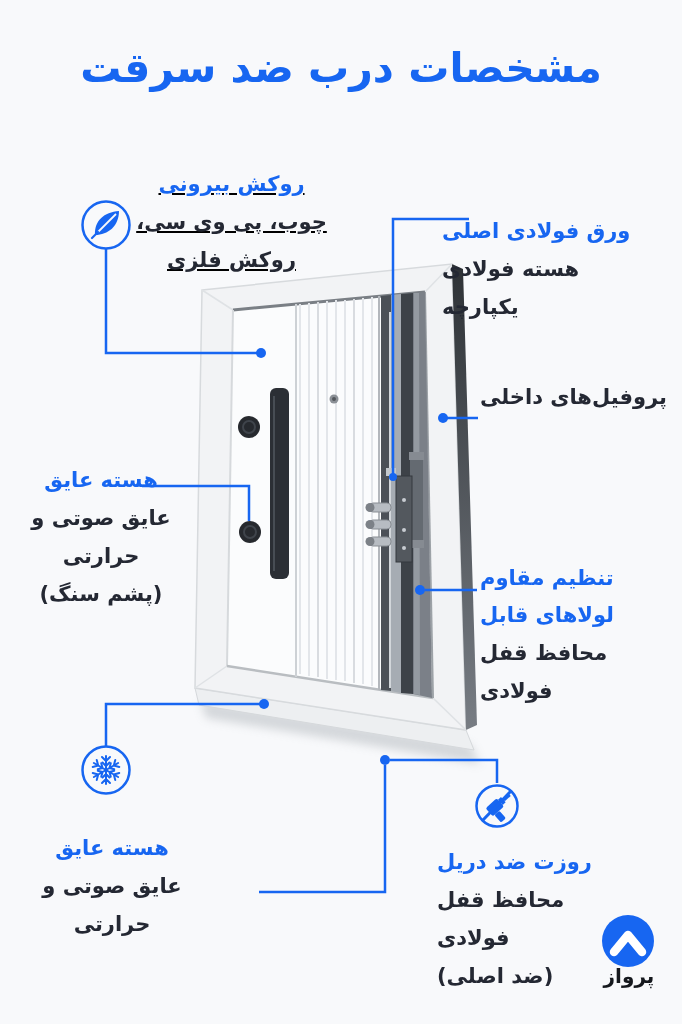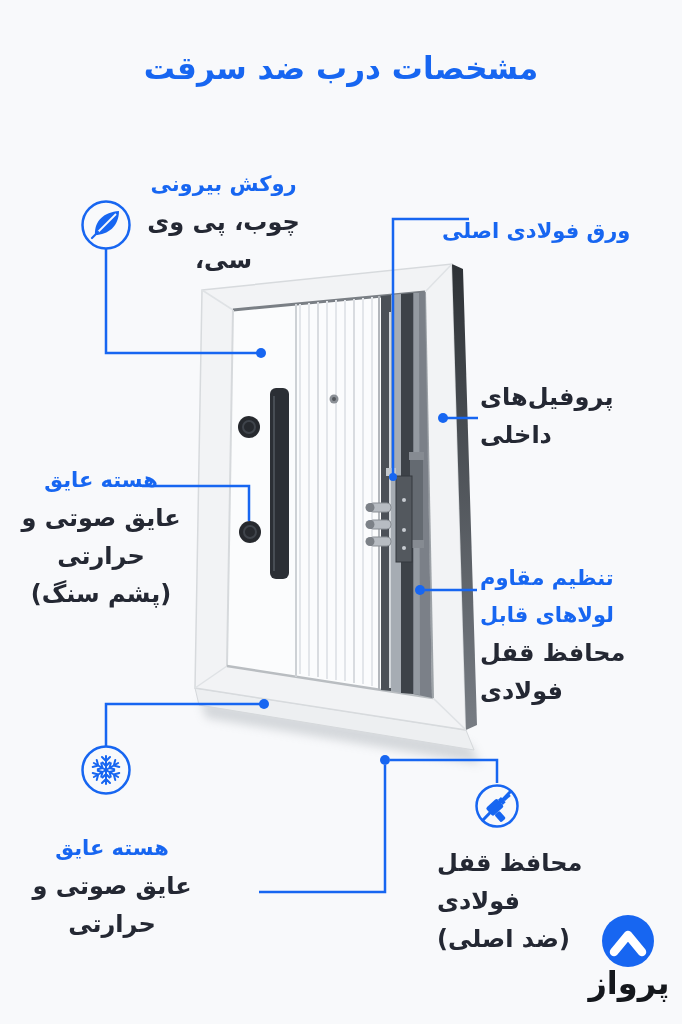--- a/index.html
+++ b/index.html
@@ -6,37 +6,37 @@
   body{
     width:682px;height:1024px;position:relative;overflow:hidden;
     background:#f8f9fb;
     font-family:"DejaVu Sans","Liberation Sans",sans-serif;
   }
   #stage{position:absolute;inset:0;width:682px;height:1024px;}
   svg.canvas{position:absolute;left:0;top:0;z-index:1;}
   .title{
     position:absolute;left:0;right:0;top:36px;z-index:2;
     text-align:center;direction:rtl;
-    font-size:31px;line-height:64px;font-weight:800;color:#1766f1;
+    font-size:41px;line-height:64px;font-weight:800;color:#1766f1;
   }
   .co{position:absolute;z-index:2;direction:rtl;}
   .hd{font-size:21px;font-weight:700;color:#1766f1;line-height:37px;}
-  .bd{font-size:24px;font-weight:600;color:#242833;line-height:38px;}
+  .bd{font-size:21px;font-weight:600;color:#242833;line-height:38px;}
   .ctr{text-align:center;}
   .lft{text-align:left;}
-  .c1{left:116px;top:166px;width:215px;}
+  .c1{left:124px;top:166px;width:215px;text-decoration:underline;}
   .c2{left:442px;top:186px;width:212px;margin-top:27px;}
   .c3{left:480px;top:378px;width:200px;}
   .c4{left:480px;top:560px;width:200px;}
   .c5{left:10px;top:462px;width:182px;}
   .c6{left:16px;top:830px;width:192px;}
   .c7{left:437px;top:844px;width:190px;}
   .logo-label{
     position:absolute;left:586px;top:964px;width:86px;z-index:2;
-    text-align:center;direction:rtl;font-size:32px;font-weight:800;color:#15181d;
+    text-align:center;direction:rtl;font-size:20px;font-weight:800;color:#15181d;
   }
   .ln{stroke:#1766f1;stroke-width:2.5;fill:none;}
   .dot{fill:#1766f1;}
   .ic-stroke{stroke:#1766f1;stroke-width:2.5;fill:none;}
   .ic-fill{fill:#1766f1;}
 </style>
 </head>
 <body>
 
 <div id="stage">
@@ -180,24 +180,26 @@
       <circle class="ic-fill" cx="628" cy="941" r="26"></circle>
       <path d="M614,952 L628,935 L642,952" fill="none" stroke="#ffffff" stroke-width="8.5" stroke-linecap="round" stroke-linejoin="round"></path>
     </g>
   </svg>
 
   <div class="title">مشخصات درب ضد سرقت</div>
 
   <div class="co c1 ctr">
     <div class="hd">روکش بیرونی</div>
     <div class="bd">چوب، پی وی سی،</div>
+    <div class="bd">روکش فلزی</div>
   </div>
 
   <div class="co c2 lft">
     <div class="hd">ورق فولادی اصلی</div>
+    <div class="bd">هسته فولادی یکپارچه</div>
   </div>
 
   <div class="co c3 lft">
     <div class="bd">پروفیل‌های داخلی</div>
   </div>
 
   <div class="co c4 lft">
     <div class="hd">تنظیم مقاوم</div>
     <div class="hd">لولاهای قابل</div>
     <div class="bd">محافظ قفل فولادی</div>
@@ -209,19 +211,20 @@
     <div class="bd">حرارتی</div>
     <div class="bd">(پشم سنگ)</div>
   </div>
 
   <div class="co c6 ctr">
     <div class="hd">هسته عایق</div>
     <div class="bd">عایق صوتی و حرارتی</div>
   </div>
 
   <div class="co c7 lft">
+    <div class="hd">روزت ضد دریل</div>
     <div class="bd">محافظ قفل فولادی</div>
     <div class="bd">(ضد اصلی)</div>
   </div>
 
   <div class="logo-label">پرواز</div>
 
 </div>
 
 </body></html>

